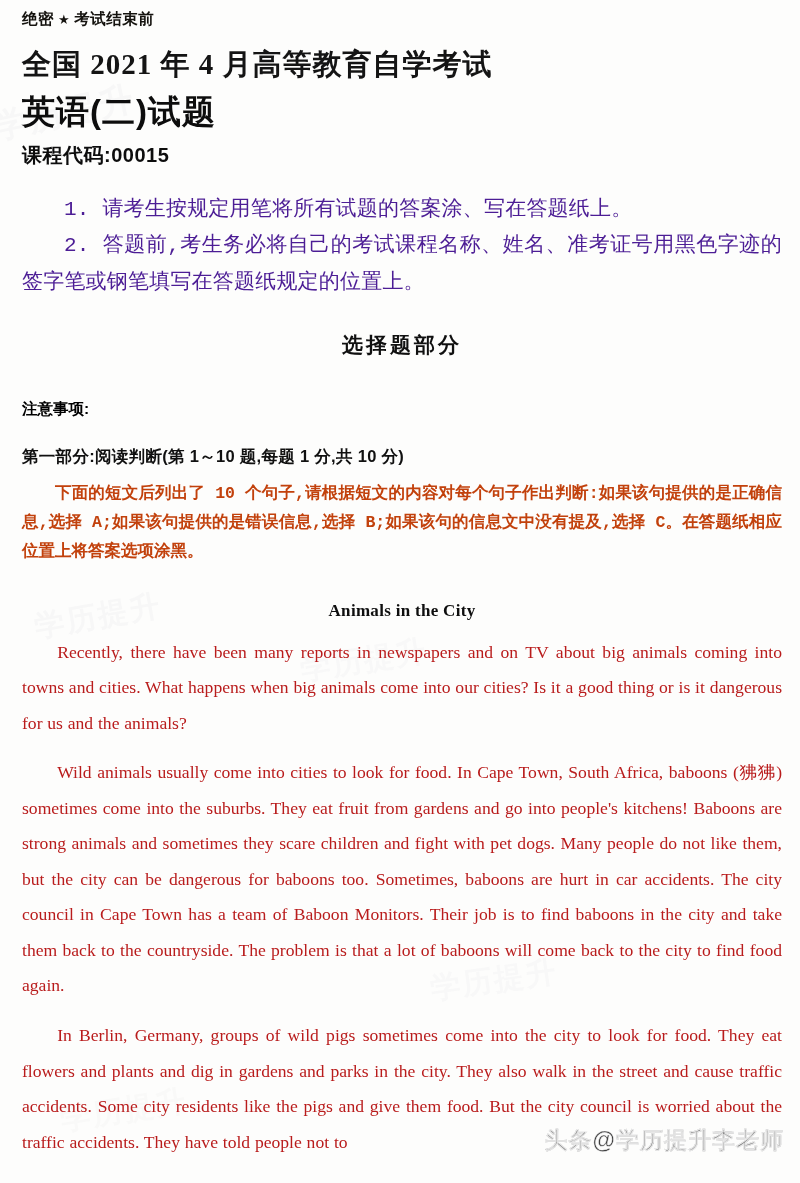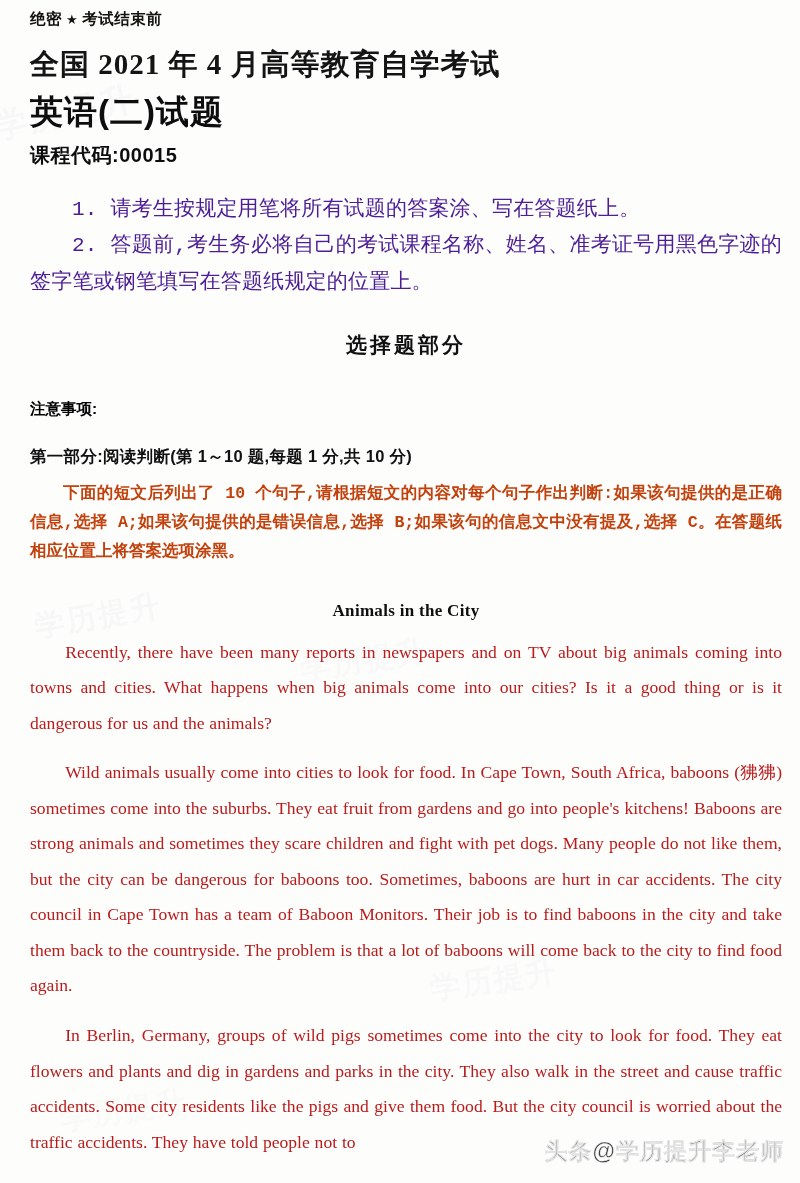--- a/index.html
+++ b/index.html
@@ -31,21 +31,21 @@
     letter-spacing: 2px;
   }
   .bg-wm.w1 { left: -8px;  top: 90px;  font-size: 34px; transform: rotate(-12deg); }
   .bg-wm.w2 { left: 34px;  top: 596px; font-size: 30px; transform: rotate(-10deg); }
   .bg-wm.w3 { left: 300px; top: 640px; font-size: 30px; transform: rotate(-9deg);  color: rgba(120,120,130,0.035);}
   .bg-wm.w4 { left: 430px; top: 960px; font-size: 30px; transform: rotate(-8deg);  color: rgba(120,120,130,0.035);}
   .bg-wm.w5 { left: 60px;  top: 1090px;font-size: 30px; transform: rotate(-9deg);  color: rgba(120,120,130,0.03); }
 
   .content {
     position: relative;
-    padding: 0 18px 0 30px;
+    padding: 0 18px 0 22px;
     z-index: 2;
   }
 
   
   .secrecy {
     font-family: "Liberation Sans", "DejaVu Sans", sans-serif;
     font-size: 15.5px;
     font-weight: 600;
     padding-top: 9px;
     letter-spacing: 0.5px;
@@ -163,21 +163,21 @@
     margin-top: 14px;
     color: #b91c1c;
     word-spacing: 0.4px;
   }
   .passage-p:first-of-type { margin-top: 16px; }
 
   
   .fg-watermark {
     position: absolute;
     right: 16px;
-    bottom: 16px;
+    bottom: 27px;
     font-family: "Liberation Sans", "DejaVu Sans", sans-serif;
     font-size: 23px;
     font-weight: 700;
     color: rgba(35,35,35,0.88);
     letter-spacing: 1px;
     z-index: 5;
     white-space: nowrap;
     -webkit-text-stroke: 0.6px rgba(255,255,255,0.85);
     text-shadow: 0 0 2px rgba(255,255,255,0.9);
     pointer-events: none;

